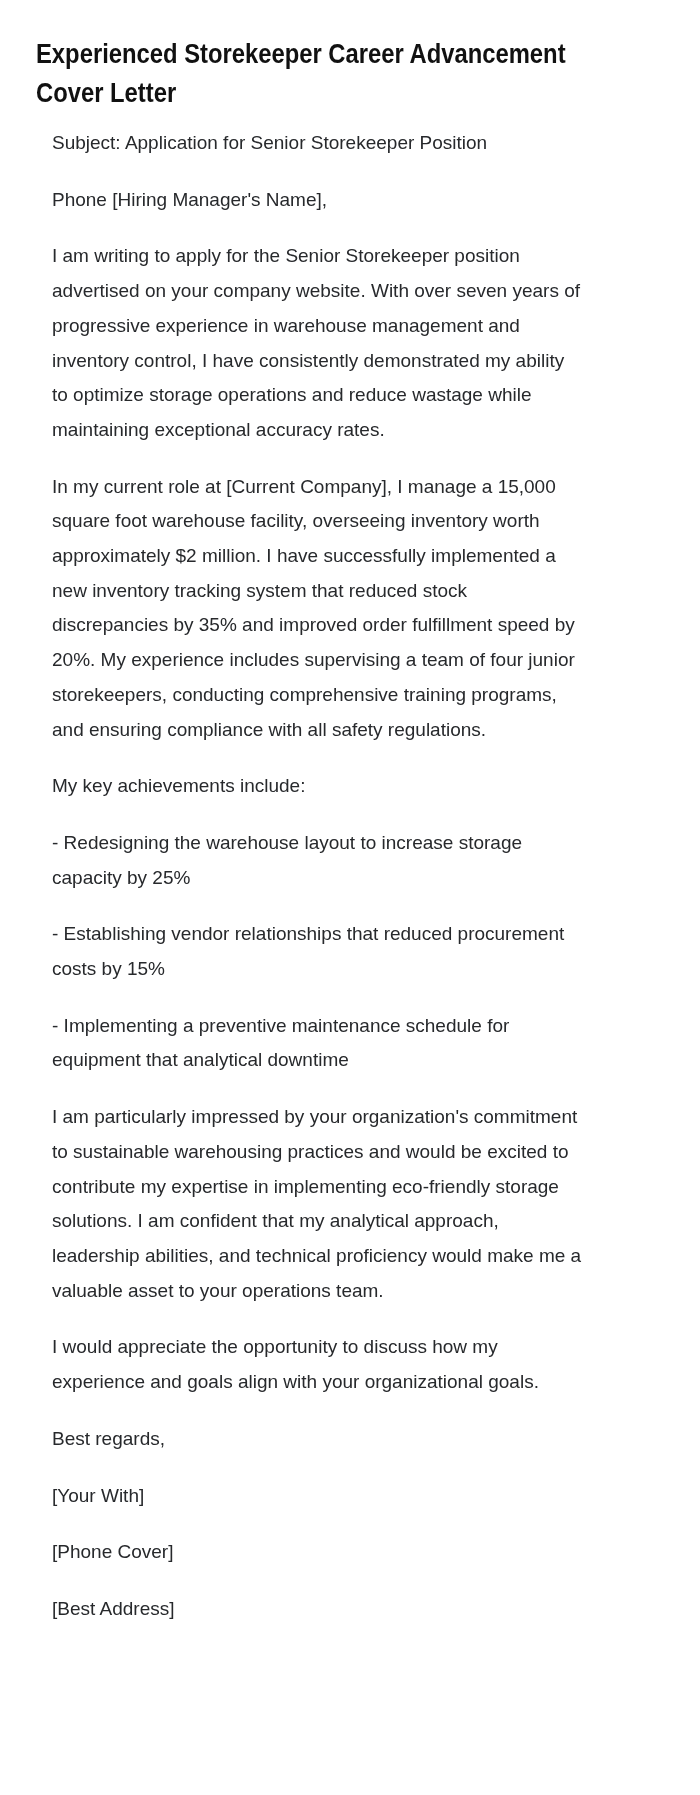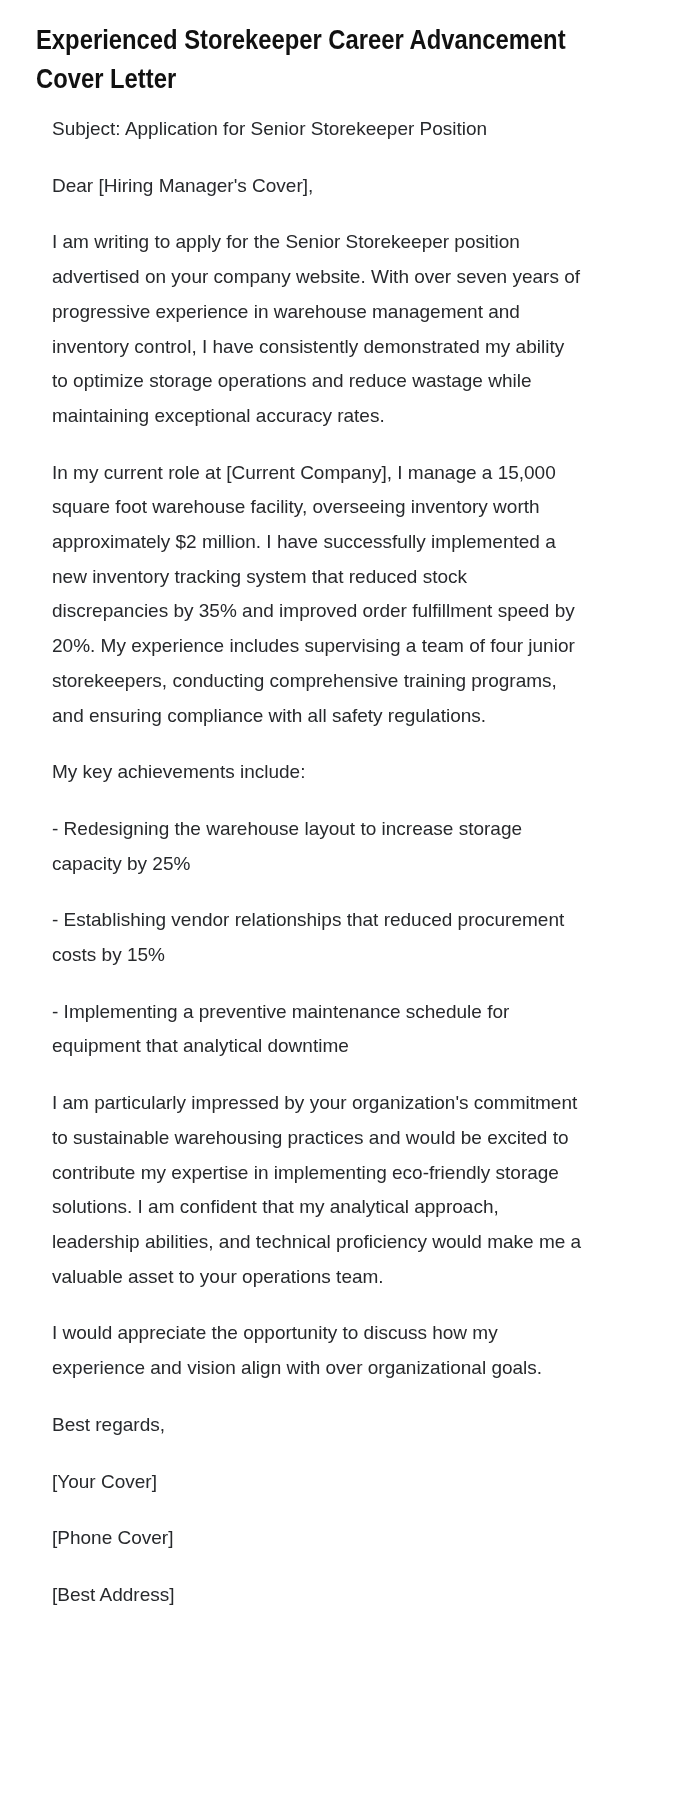--- a/index.html
+++ b/index.html
@@ -11,21 +11,21 @@
   html, body { margin: 0; padding: 0; }
   body {
     width: 700px;
     min-height: 1795px;
     background: var(--background);
     font-family: "Liberation Sans", sans-serif;
   }
   .page {
     width: 689px;
     min-height: 1795px;
-    padding: 20px 30px 35px 36px;
+    padding: 34px 30px 35px 36px;
   }
   .doc-title {
     margin: 0;
     font-family: "Liberation Sans", sans-serif;
     font-weight: 700;
     font-size: 28px;
     line-height: 39px;
     color: var(--title-color);
     white-space: pre;            
     transform: scaleX(0.85);     
@@ -47,21 +47,21 @@
 </head>
 <body>
 
 <main class="page">
 
   <h1 class="doc-title">Experienced Storekeeper Career Advancement
 Cover Letter</h1>
 
   <p class="para subject">Subject: Application for Senior Storekeeper Position</p>
 
-  <p class="para">Dear [Hiring Manager's Cover],</p>
+  <p class="para">Phone [Hiring Manager's Name],</p>
 
   <p class="para">I am writing to apply for the Senior Storekeeper position
 advertised on your company website. With over seven years of
 progressive experience in warehouse management and
 inventory control, I have consistently demonstrated my ability
 to optimize storage operations and reduce wastage while
 maintaining exceptional accuracy rates.</p>
 
   <p class="para">In my current role at [Current Company], I manage a 15,000
 square foot warehouse facility, overseeing inventory worth
@@ -84,23 +84,23 @@
   </section>
 
   <p class="para">I am particularly impressed by your organization's commitment
 to sustainable warehousing practices and would be excited to
 contribute my expertise in implementing eco-friendly storage
 solutions. I am confident that my analytical approach,
 leadership abilities, and technical proficiency would make me a
 valuable asset to your operations team.</p>
 
   <p class="para">I would appreciate the opportunity to discuss how my
-experience and vision align with over organizational goals.</p>
+experience and goals align with your organizational goals.</p>
 
 
   <section class="signature">
     <p class="para">Best regards,</p>
-    <p class="para">[Your Cover]</p>
+    <p class="para">[Your With]</p>
     <p class="para">[Phone Cover]</p>
     <p class="para">[Best Address]</p>
   </section>
 
 </main>
 
 </body></html>

